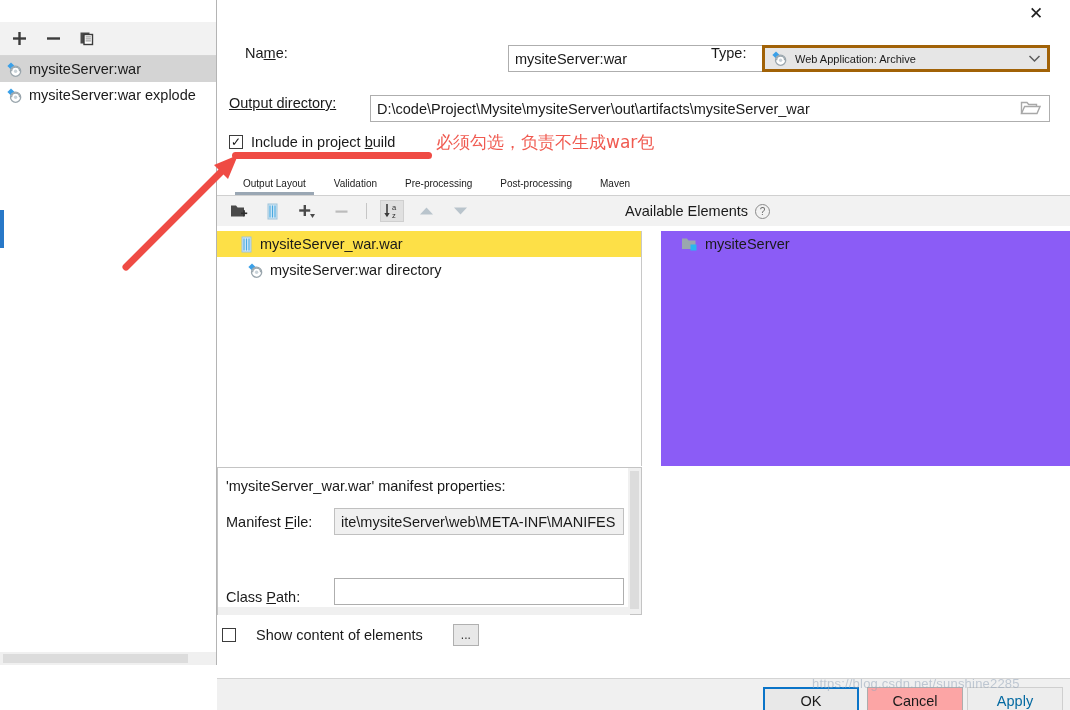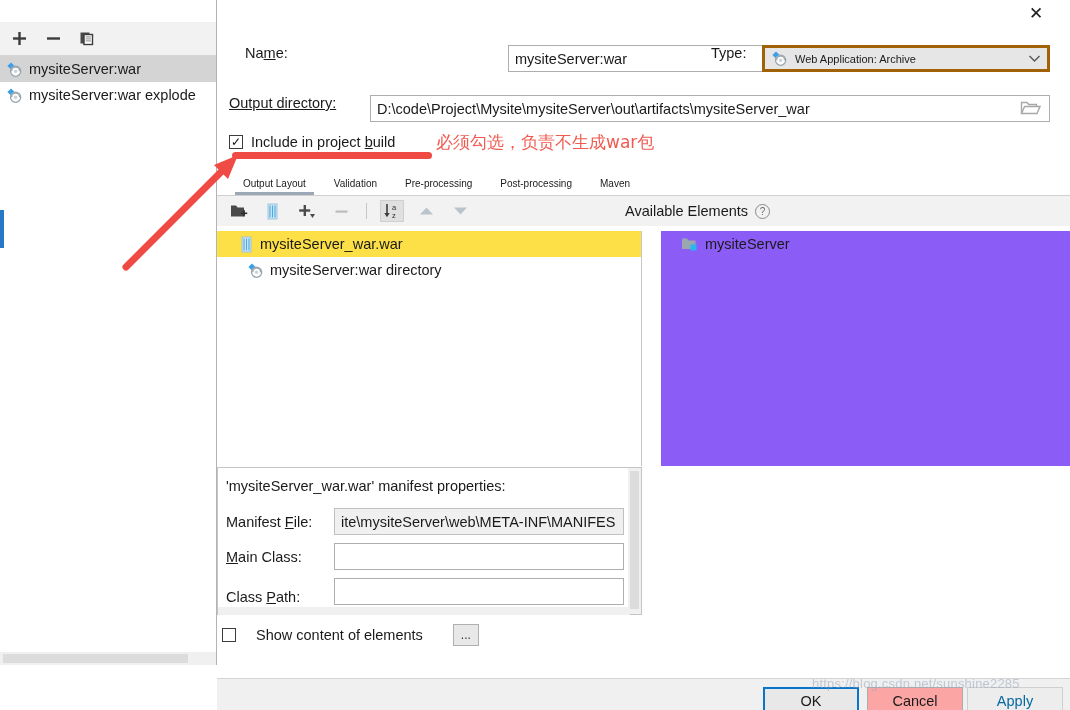--- a/index.html
+++ b/index.html
@@ -426,26 +426,20 @@
     <div class="manifest">
       <div class="manifest-title">'mysiteServer_war.war' manifest properties:</div>
 
       <div class="mf-row" style="top:40px;">
         <span class="mf-lbl"><span>Manifest </span><span class="mn">F</span><span>ile:</span></span>
         <span class="txtfield readonlyish" style="width:290px;">
           <span>ite\mysiteServer\web\META-INF\MANIFES</span>
         </span>
       </div>
 
-      <div class="mf-row" style="top:75px;">
-        <span class="mf-lbl"><span></span><span class="mn">M</span><span>ain Class:</span></span>
-        <span class="txtfield" style="width:290px;">
-          <span></span>
-        </span>
-      </div>
 
       <div class="mf-row" style="top:110px;align-items:flex-end;">
         <span class="mf-lbl"><span>Class </span><span class="mn">P</span><span>ath:</span></span>
         <span class="txtfield" style="width:290px;">
           <span></span>
         </span>
       </div>
 
       <div class="mf-vscroll">
         <div class="mf-vthumb"></div>

